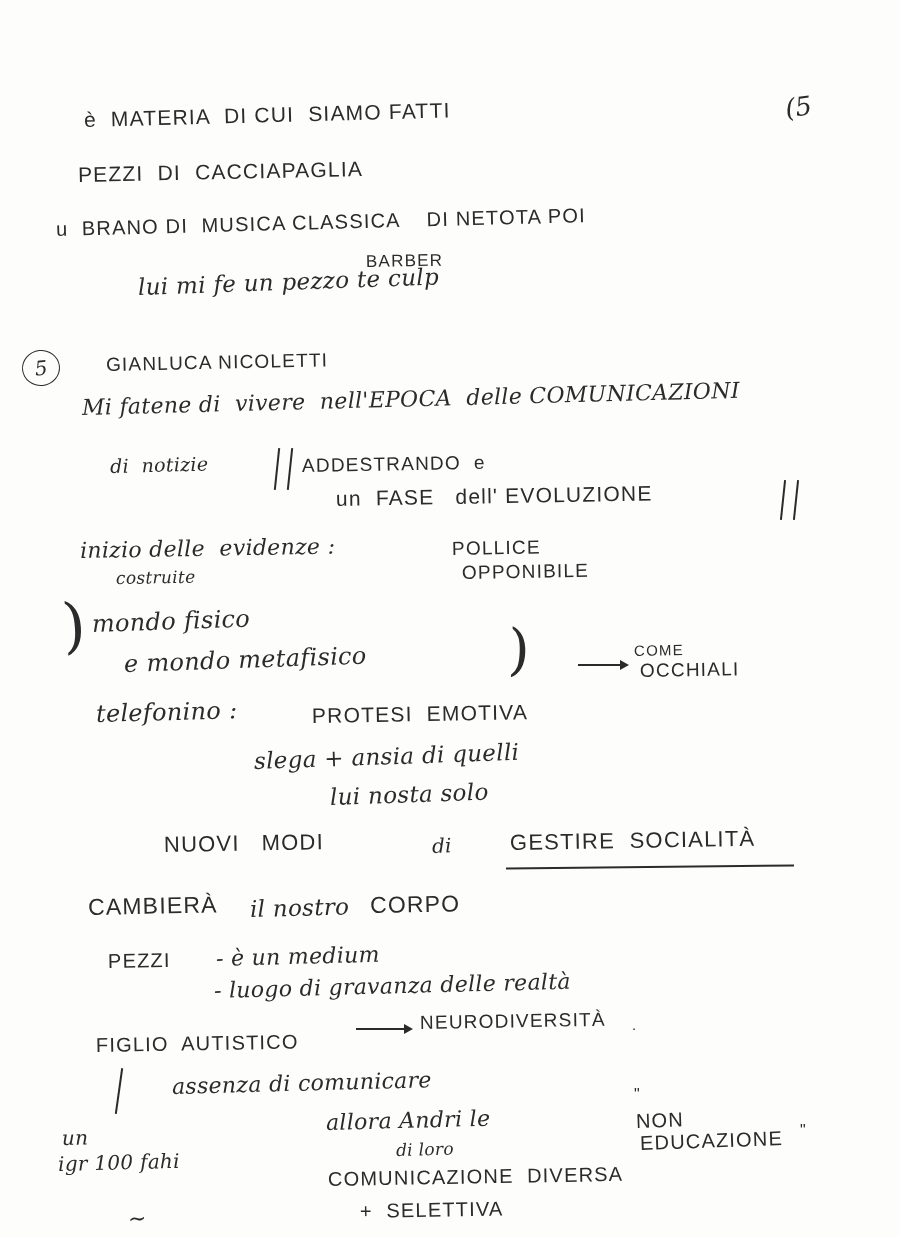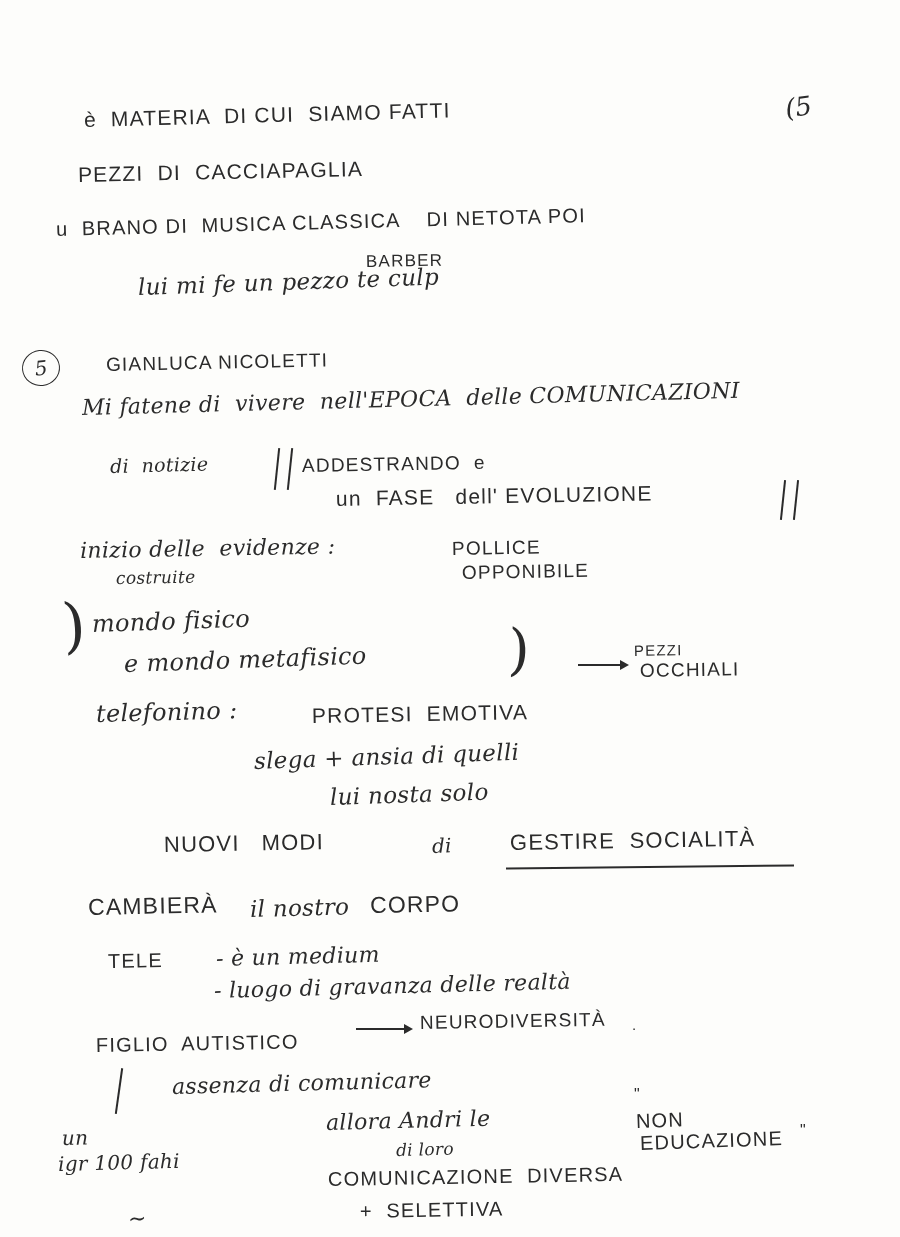--- a/index.html
+++ b/index.html
@@ -150,21 +150,21 @@
 
   <div class="hw cursive big" style="left:124px; top:650px; transform: rotate(-2deg); font-size:24px;">e mondo metafisico</div>
 
   <div class="brace" style="left:508px; top:622px; transform: rotate(2deg); font-size:56px;">)</div>
 
   <div class="arrow" style="left:578px; top:658px; width:52px; height:14px;">
     <div class="shaft" style="width:42px;"></div>
     <div class="head" style="left:42px;"></div>
   </div>
 
-  <div class="hw caps small" style="left:634px; top:642px; transform: rotate(-1deg); font-size:15px;">PEZZI</div>
+  <div class="hw caps small" style="left:634px; top:642px; transform: rotate(-1deg); font-size:15px;">COME</div>
   <div class="hw caps med" style="left:640px; top:660px; transform: rotate(-1deg); font-size:19px;">OCCHIALI</div>
 
   <div class="hw cursive big" style="left:96px; top:700px; transform: rotate(-1.5deg); font-size:24px;">telefonino :</div>
 
   <div class="hw caps big" style="left:312px; top:704px; transform: rotate(-1deg); font-size:21px;">PROTESI  EMOTIVA</div>
 
   <div class="hw cursive big" style="left:254px; top:748px; transform: rotate(-2deg); font-size:23px;">slega + ansia di quelli</div>
 
   <div class="hw cursive big" style="left:330px; top:784px; transform: rotate(-2deg); font-size:23px;">lui nosta solo</div>
 
@@ -174,21 +174,21 @@
 
   <div class="hw caps big" style="left:510px; top:830px; transform: rotate(-1deg); font-size:22px;">GESTIRE  SOCIALITÀ</div>
   <div class="underline-mark" style="left:506px; top:866px; width:288px; transform: rotate(-0.6deg);"></div>
 
   <div class="hw caps big" style="left:88px; top:894px; transform: rotate(-1.2deg); font-size:23px;">CAMBIERÀ</div>
 
   <div class="hw cursive big" style="left:250px; top:896px; transform: rotate(-1.5deg); font-size:23px;">il nostro</div>
 
   <div class="hw caps big" style="left:370px; top:892px; transform: rotate(-1deg); font-size:23px;">CORPO</div>
 
-  <div class="hw caps med" style="left:108px; top:950px; transform: rotate(-1deg); font-size:20px;">TELE</div>
+  <div class="hw caps med" style="left:108px; top:950px; transform: rotate(-1deg); font-size:20px;">PEZZI</div>
 
   <div class="hw cursive big" style="left:216px; top:946px; transform: rotate(-1.5deg); font-size:22px;">- è un medium</div>
 
   <div class="hw cursive big" style="left:214px; top:978px; transform: rotate(-1.5deg); font-size:22px;">- luogo di gravanza delle realtà</div>
 
   <div class="hw caps med" style="left:96px; top:1034px; transform: rotate(-1deg); font-size:20px;">FIGLIO  AUTISTICO</div>
 
   <div class="arrow" style="left:356px; top:1022px; width:60px; height:14px;">
     <div class="shaft" style="width:48px;"></div>
     <div class="head" style="left:48px;"></div>

